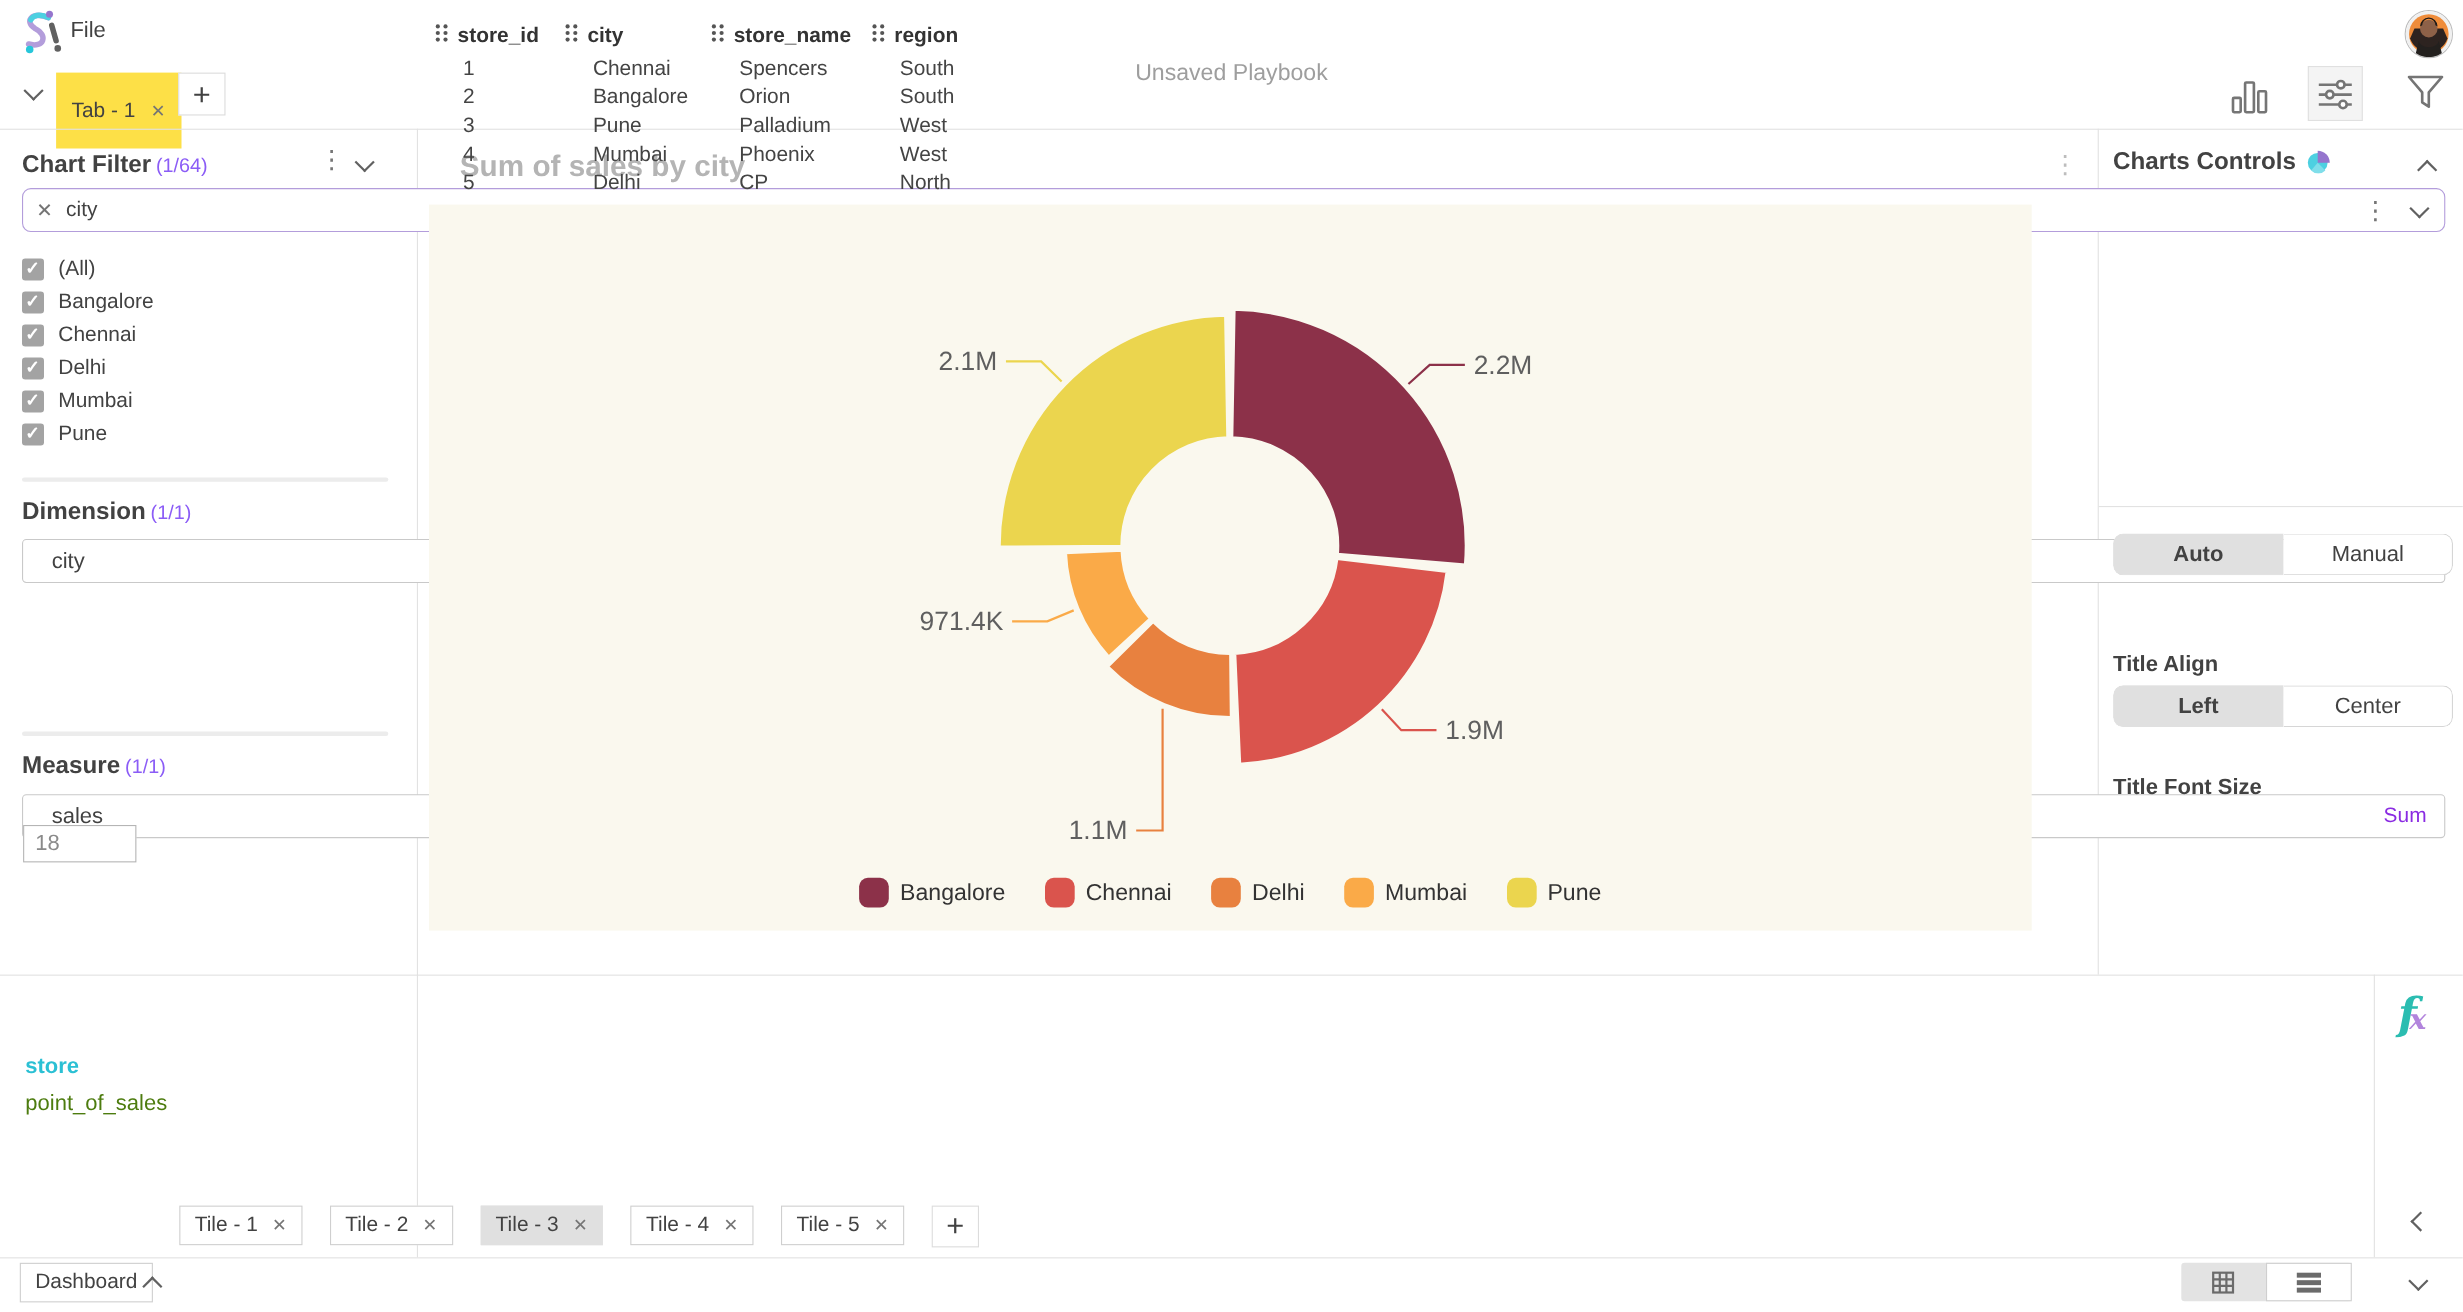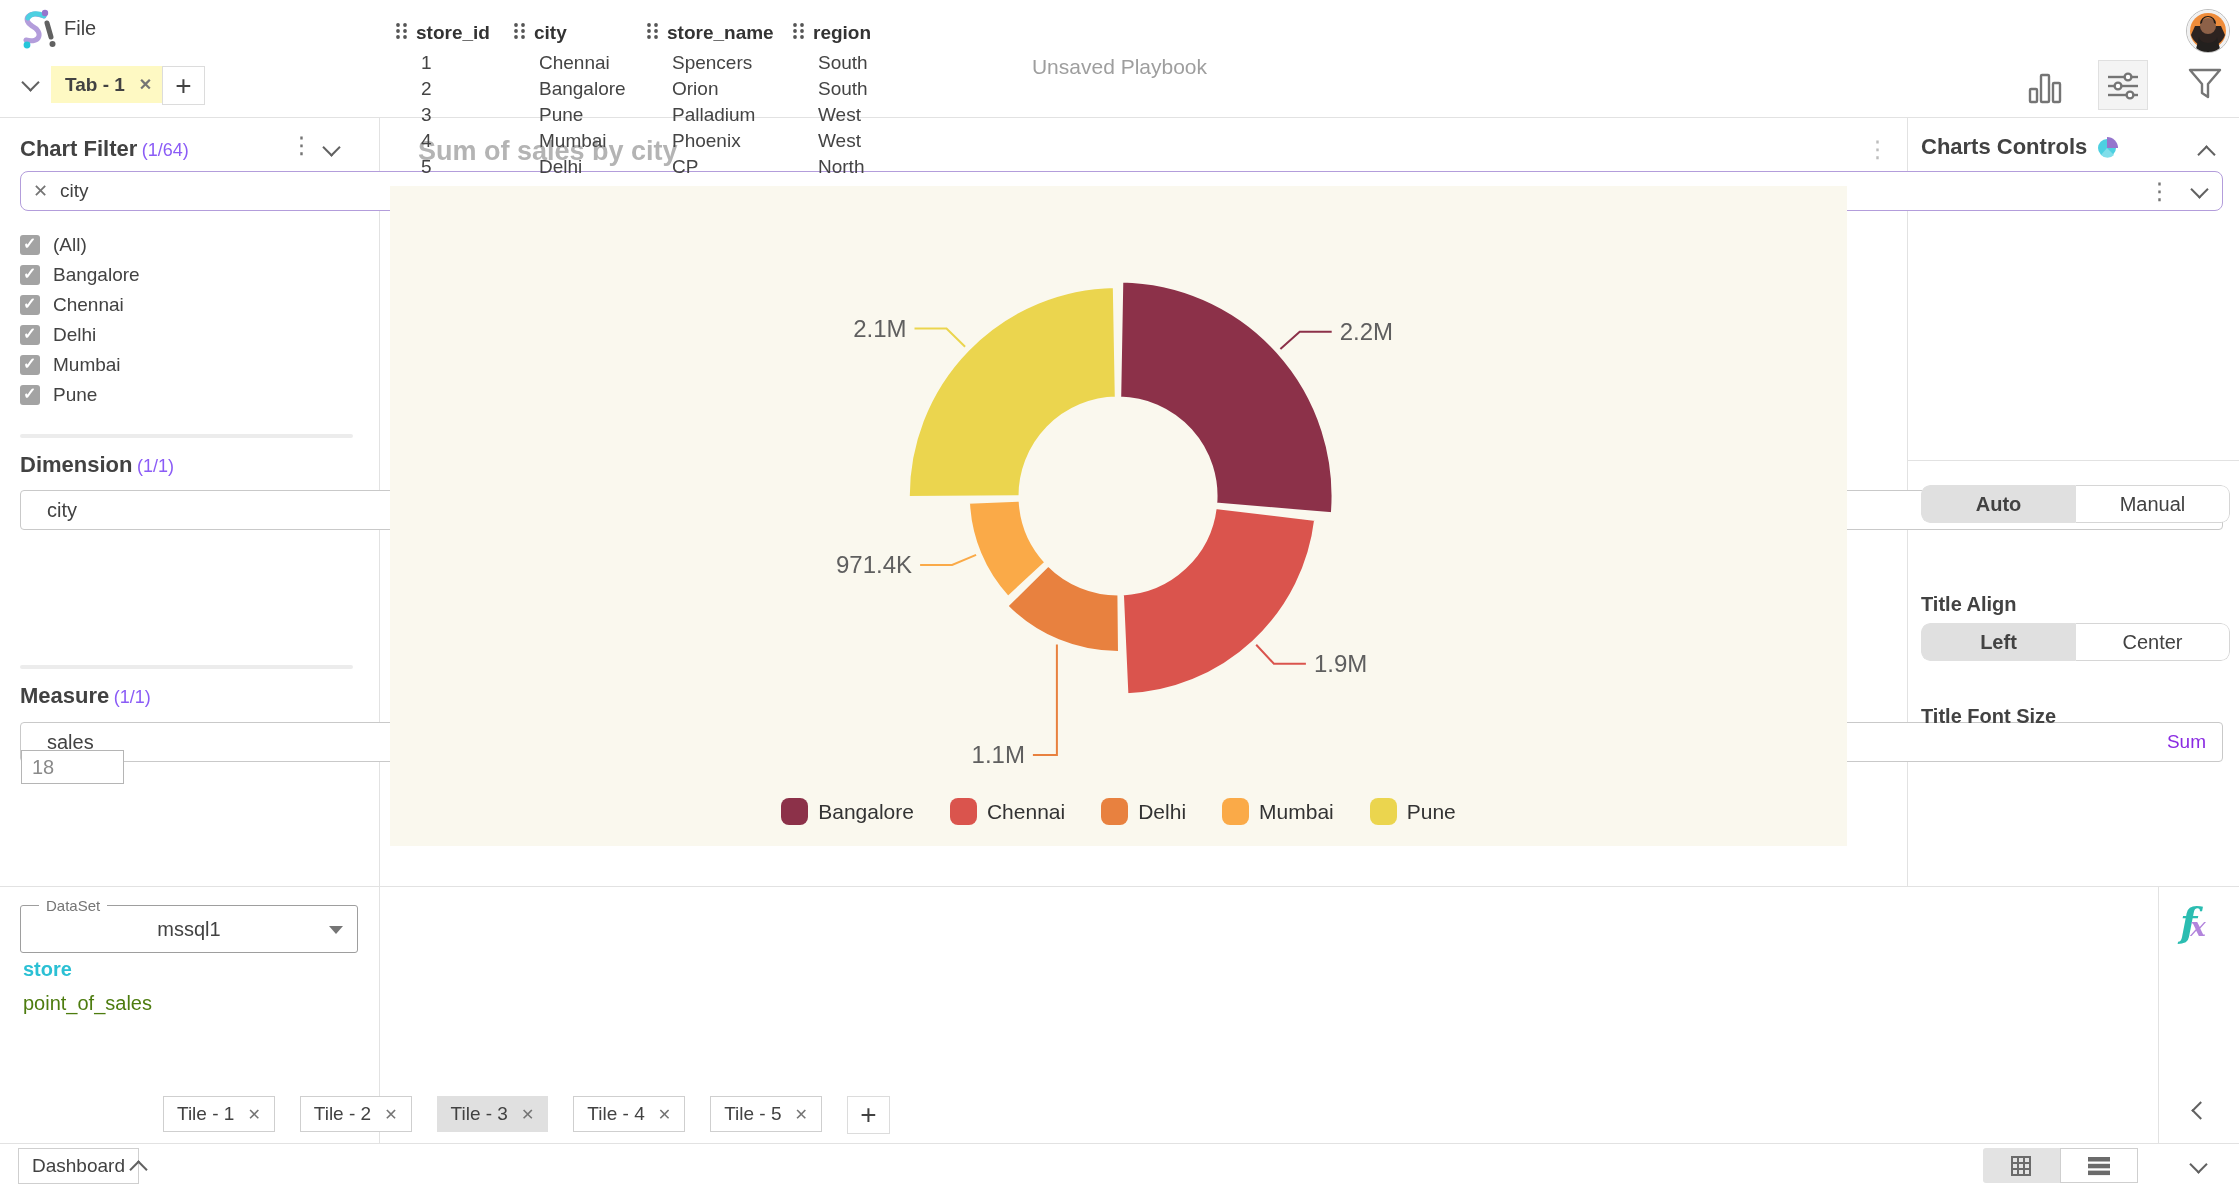--- a/index.html
+++ b/index.html
@@ -15,22 +15,22 @@
   .doc-title{font-size:21px;color:#9e9e9e;}
   .avatar{width:44px;height:44px;border-radius:50%;border:1px solid #bdbdbd;overflow:hidden;box-sizing:border-box;}
 
   
   .chev{display:inline-block;width:11px;height:11px;border-right:2.5px solid #616161;border-bottom:2.5px solid #616161;}
   .chev.down{transform:rotate(45deg);}
   .chev.up{transform:rotate(-135deg);}
   .chev.left{transform:rotate(135deg);}
   .kebab{font-size:23px;color:#757575;line-height:1;letter-spacing:0;}
 
-  .tab-chip{display:inline-flex;align-items:center;gap:14px;height:37px;padding:0 14px;background:#fef9c3;
-            font-size:19px;color:#424242;font-weight:bold;}
+  .tab-chip{display:inline-flex;align-items:center;gap:14px;height:37px;padding:16px 14px;background:#fde047;
+            font-size:19px;color:#424242;}
   .plus-box{display:inline-flex;align-items:center;justify-content:center;width:41px;height:37px;
             border:1px solid #dcdcdc;font-size:28px;color:#424242;background:#fff;}
   .x-icon{color:#757575;font-size:16px;}
 
   .topicon{stroke:#757575;fill:none;stroke-width:2.4;}
   .icon-frame{display:flex;align-items:center;justify-content:center;}
   .icon-frame.boxed{background:#f4f4f4;border:1px solid #e0e0e0;}
 
   
   .sec-title{font-size:22px;font-weight:bold;color:#424242;}
@@ -286,25 +286,20 @@
     </div>
 
   <div class="abs mini-label" style="left:1921px;top:705px;">Title Font Size</div>
   <div class="size-input" style="top:750px;">
     <span>18</span>
   </div>
 
   <div class="divider-h" style="left:0;top:886px;width:2239px;"></div>
   <div class="divider-v" style="left:2158px;top:886px;height:257px;"></div>
 
-  <div class="fieldset" style="top:905px;">
-    <span class="leg">DataSet</span>
-    <span class="val">mssql1</span>
-    <span class="dd-arrow"></span>
-  </div>
   <div class="abs" style="left:23px;top:958px;display:flex;flex-direction:column;gap:11px;" id="dataset-tables">
       <div class="tbl-name sel">store</div>
       <div class="tbl-name plain">point_of_sales</div>
     </div>
 
   <div class="data-table" id="data-table">
       <div class="dt-head">
         <span><svg width="13" height="18" viewBox="0 0 13 18">
             <g fill="#555">
               <circle cx="3" cy="3" r="1.9"></circle>

